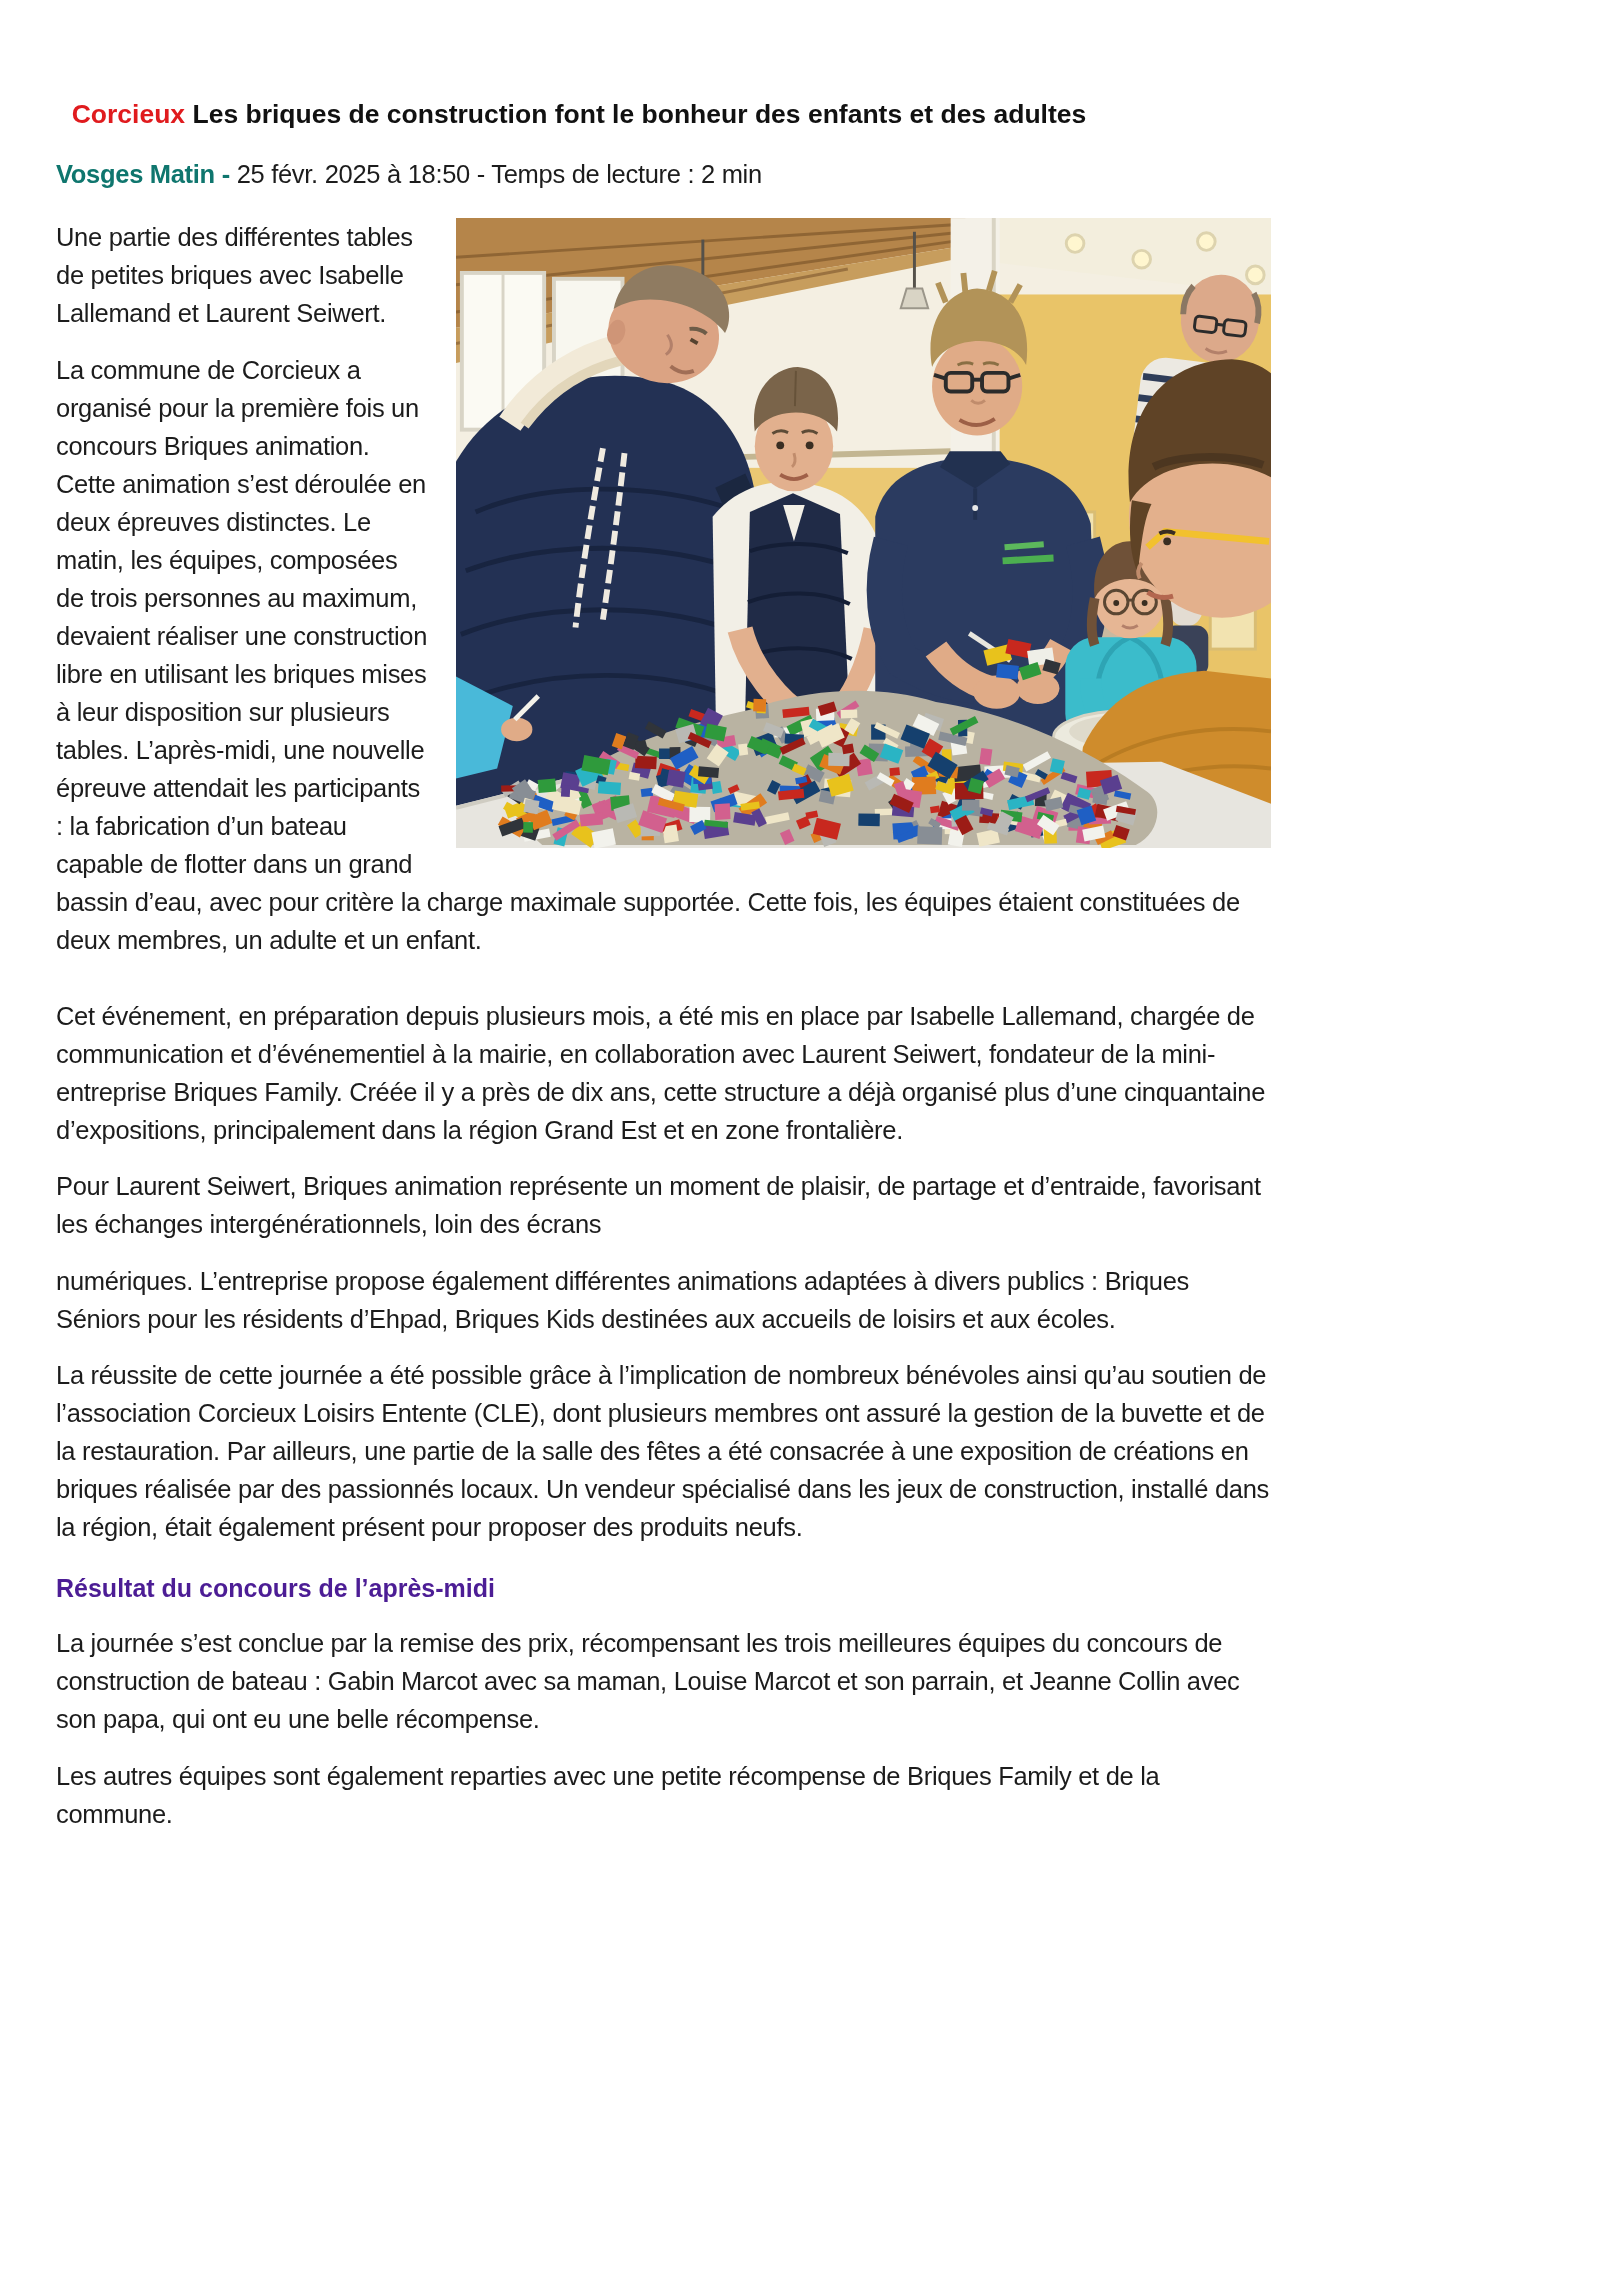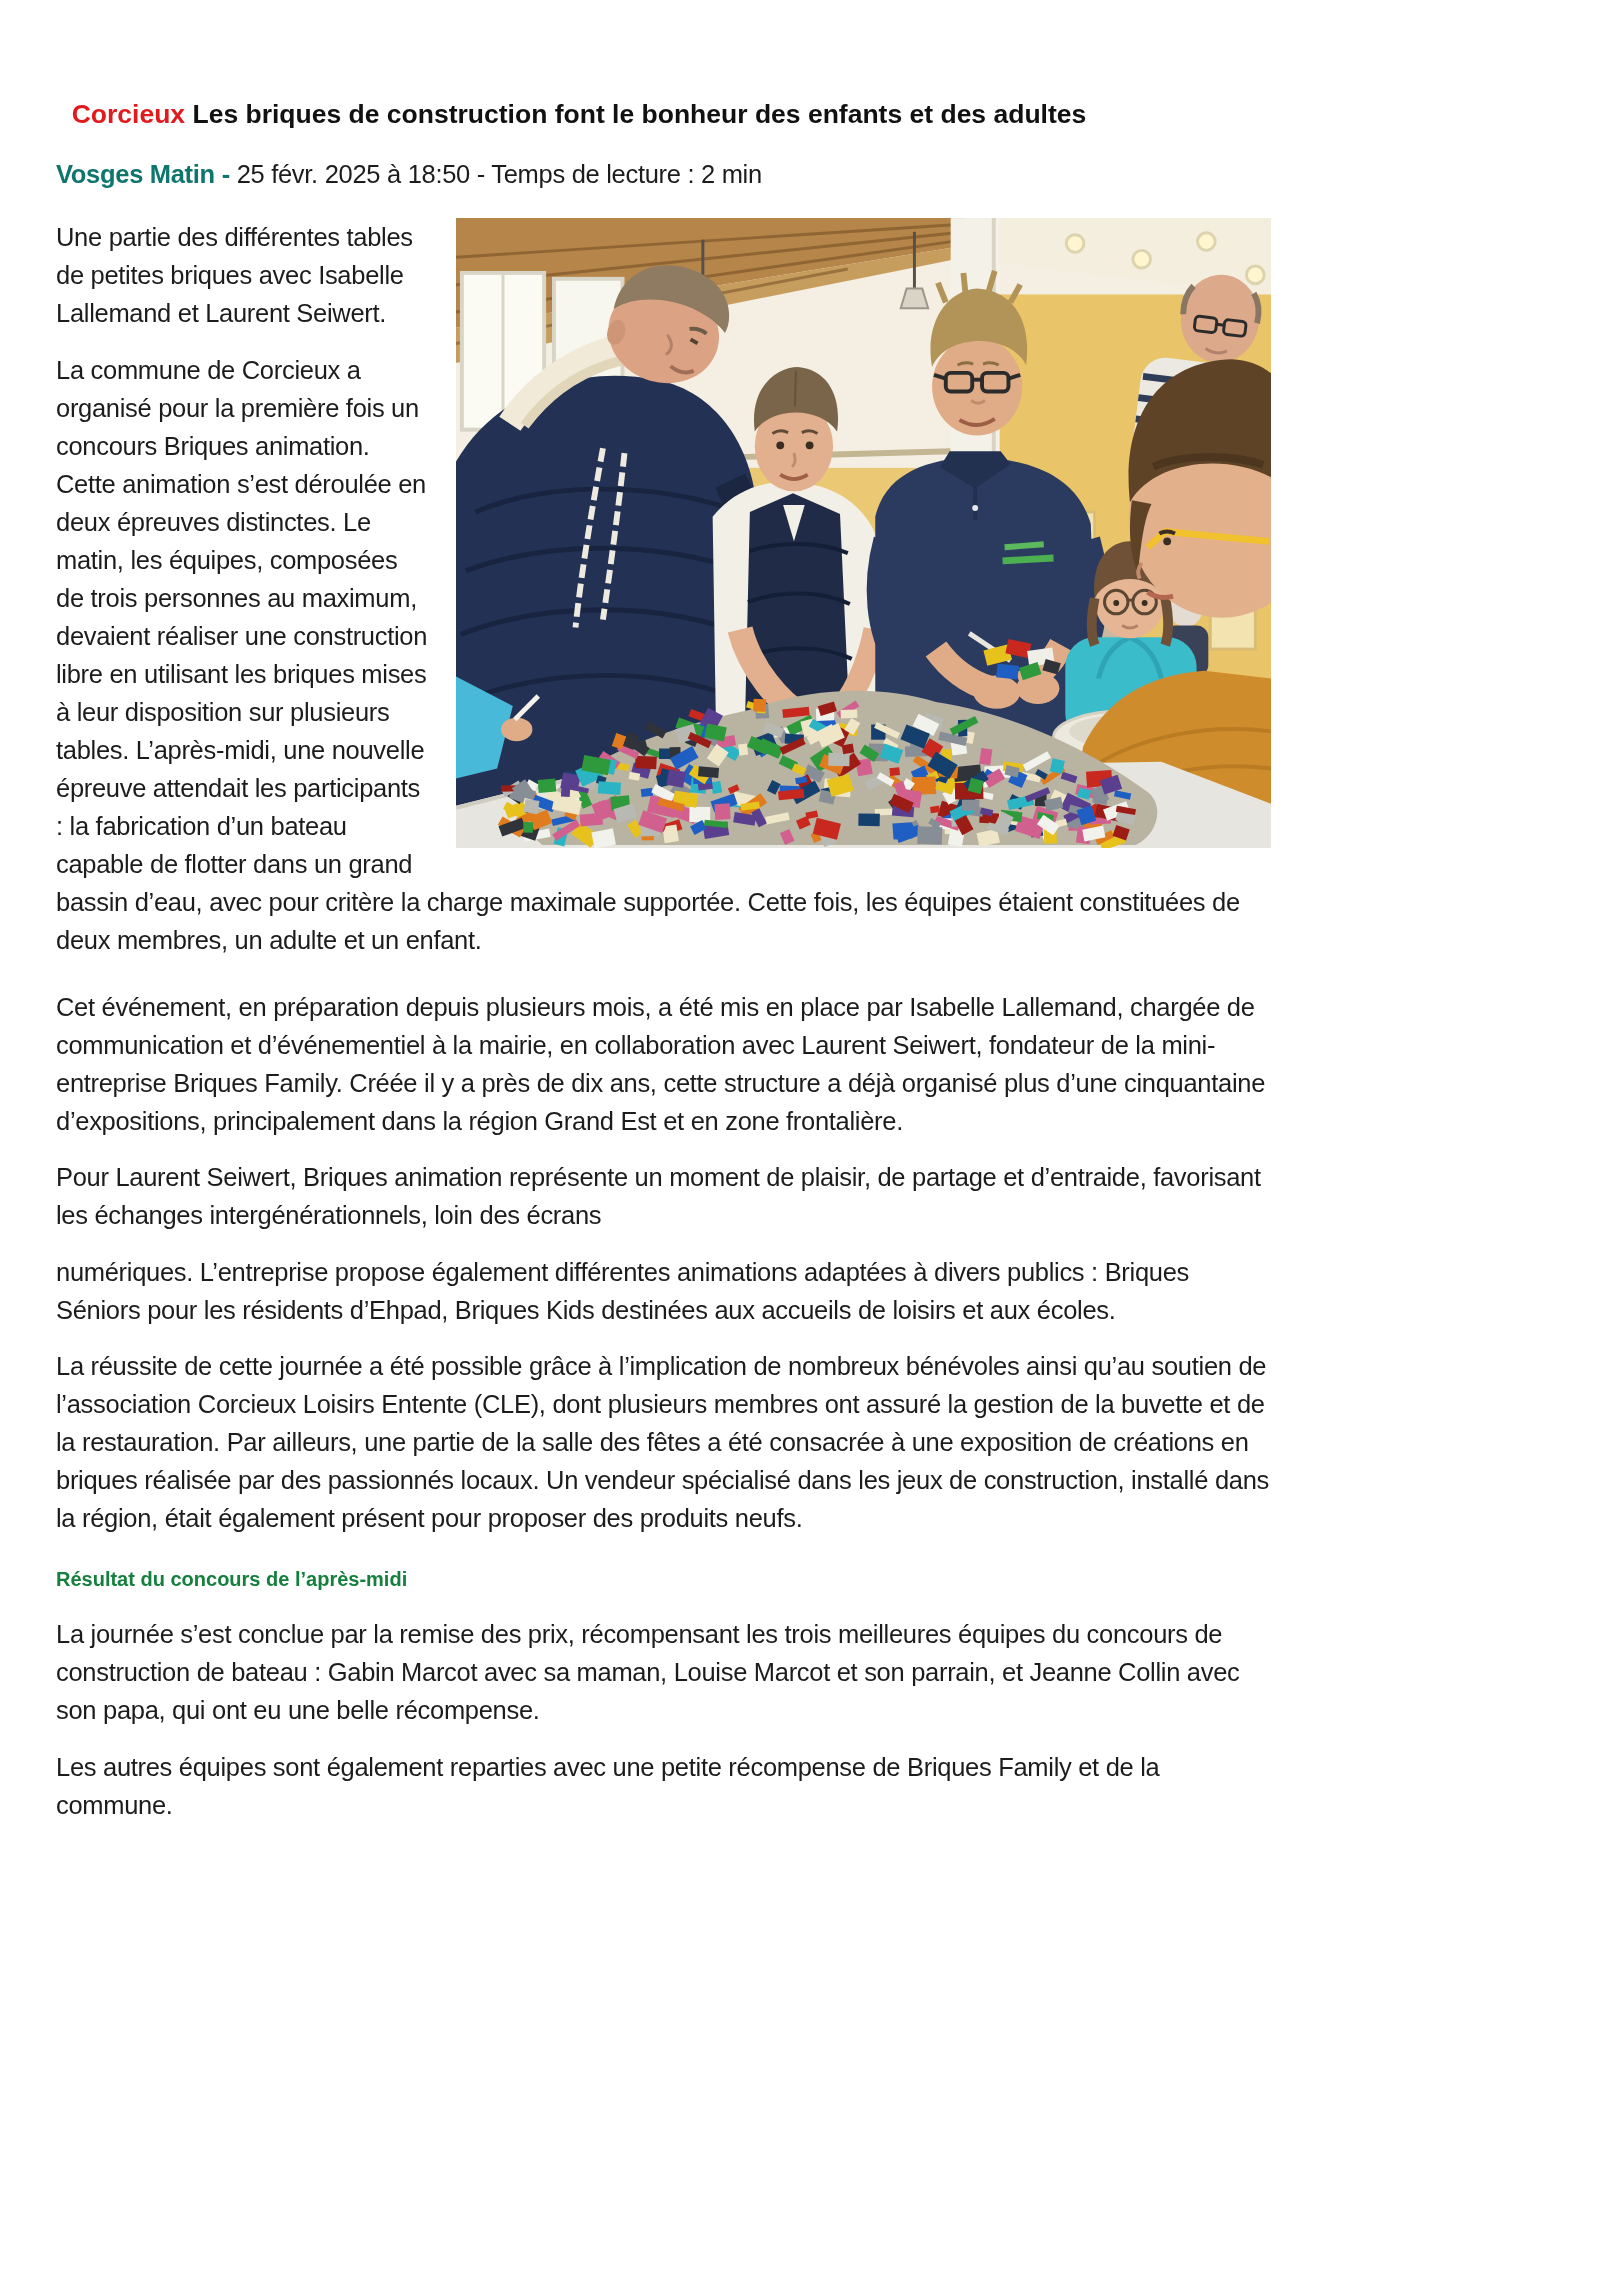--- a/index.html
+++ b/index.html
@@ -34,25 +34,25 @@
     float:right;
     width:815px;height:630px;
     margin:0 0 21.6px 27.4px;padding:0;
     background:#efe9da;overflow:hidden;
   }
   figure.photo svg{display:block;}
   .article-body p{
     margin:0 0 18.6px 0;
     font-size:25.5px;line-height:38px;letter-spacing:-0.3px;color:#1c1c1c;
   }
-  p.after-photo{margin-top:29px;}
+  p.after-photo{margin-top:38px;}
   h2.subheading{
     clear:left;
     margin:25.5px 0 19.6px 0;
-    font-size:20px;line-height:33px;font-weight:bold;color:#15803d;
+    font-size:25px;line-height:33px;font-weight:bold;color:#4c1d95;
   }
 </style>
 </head>
 <body>
 
 <div class="page">
 
   <h1 class="headline">
     <span class="kicker">Corcieux</span>
     <span>Les briques de construction font le bonheur des enfants et des adultes</span>

